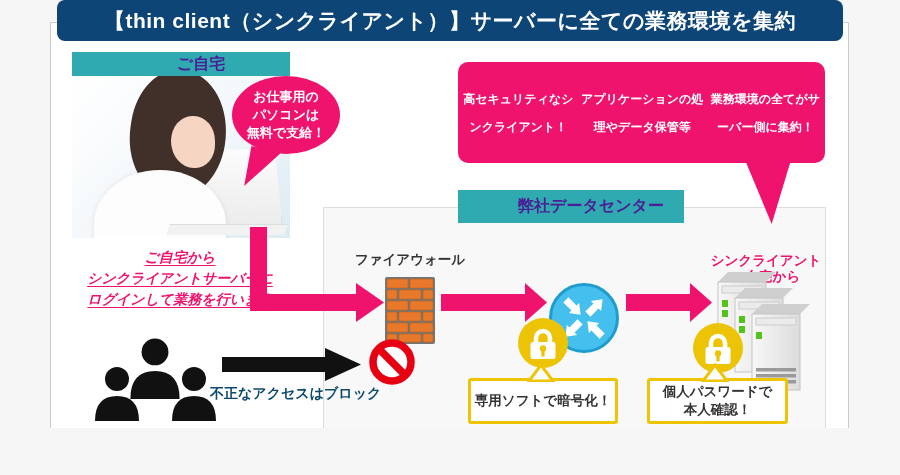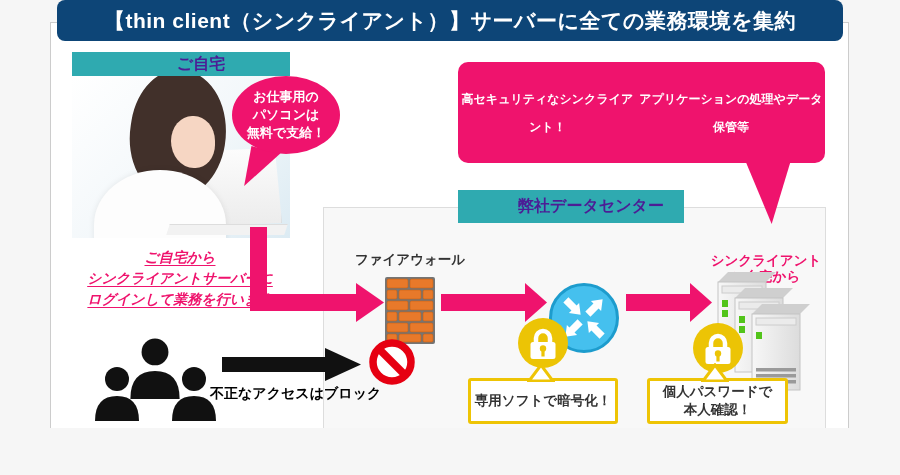--- a/index.html
+++ b/index.html
@@ -66,21 +66,21 @@
   .black-head { position:absolute; background:#111111; clip-path:polygon(0 0,100% 50%,0 100%); z-index:2; }
 
   .icon-abs { position:absolute; z-index:3; }
   .lock-abs { position:absolute; z-index:5; }
 
   .note-box { position:absolute; background:#ffffff; border:3px solid #eec405; border-radius:3px;
            color:#333333; font-size:13.5px; line-height:18px; display:flex; flex-direction:column;
            align-items:center; justify-content:center; text-align:center; z-index:4; }
   .note-tail { position:absolute; z-index:5; }
 
-  .block-note { position:absolute; left:210px; top:385px; width:180px; color:#000000;
+  .block-note { position:absolute; left:210px; top:385px; width:180px; color:#0c4a6e;
            font-size:14px; z-index:2; }
 </style>
 </head>
 <body>
 
 <div id="canvas">
 
   <div class="card"></div>
 
   <div class="header-banner">【thin client（シンクライアント）】サーバーに全ての業務環境を集約</div>
@@ -98,20 +98,21 @@
   <div class="bubble-small-tail"></div>
   <div class="bubble-small">
     <div>お仕事用の</div>
     <div>パソコンは</div>
     <div>無料で支給！</div>
   </div>
 
   <div class="bubble-big">
     <div>高セキュリティなシンクライアント！</div>
     <div>アプリケーションの処理やデータ保管等</div>
+    <div>業務環境の全てがサーバー側に集約！</div>
   </div>
   <div class="bubble-big-tail"></div>
 
   <div class="dc-panel"></div>
   <div class="teal-label dc-label">弊社データセンター</div>
 
   <div class="login-note">
     <div>ご自宅から</div>
     <div>シンクライアントサーバーに</div>
     <div>ログインして業務を行います</div>

